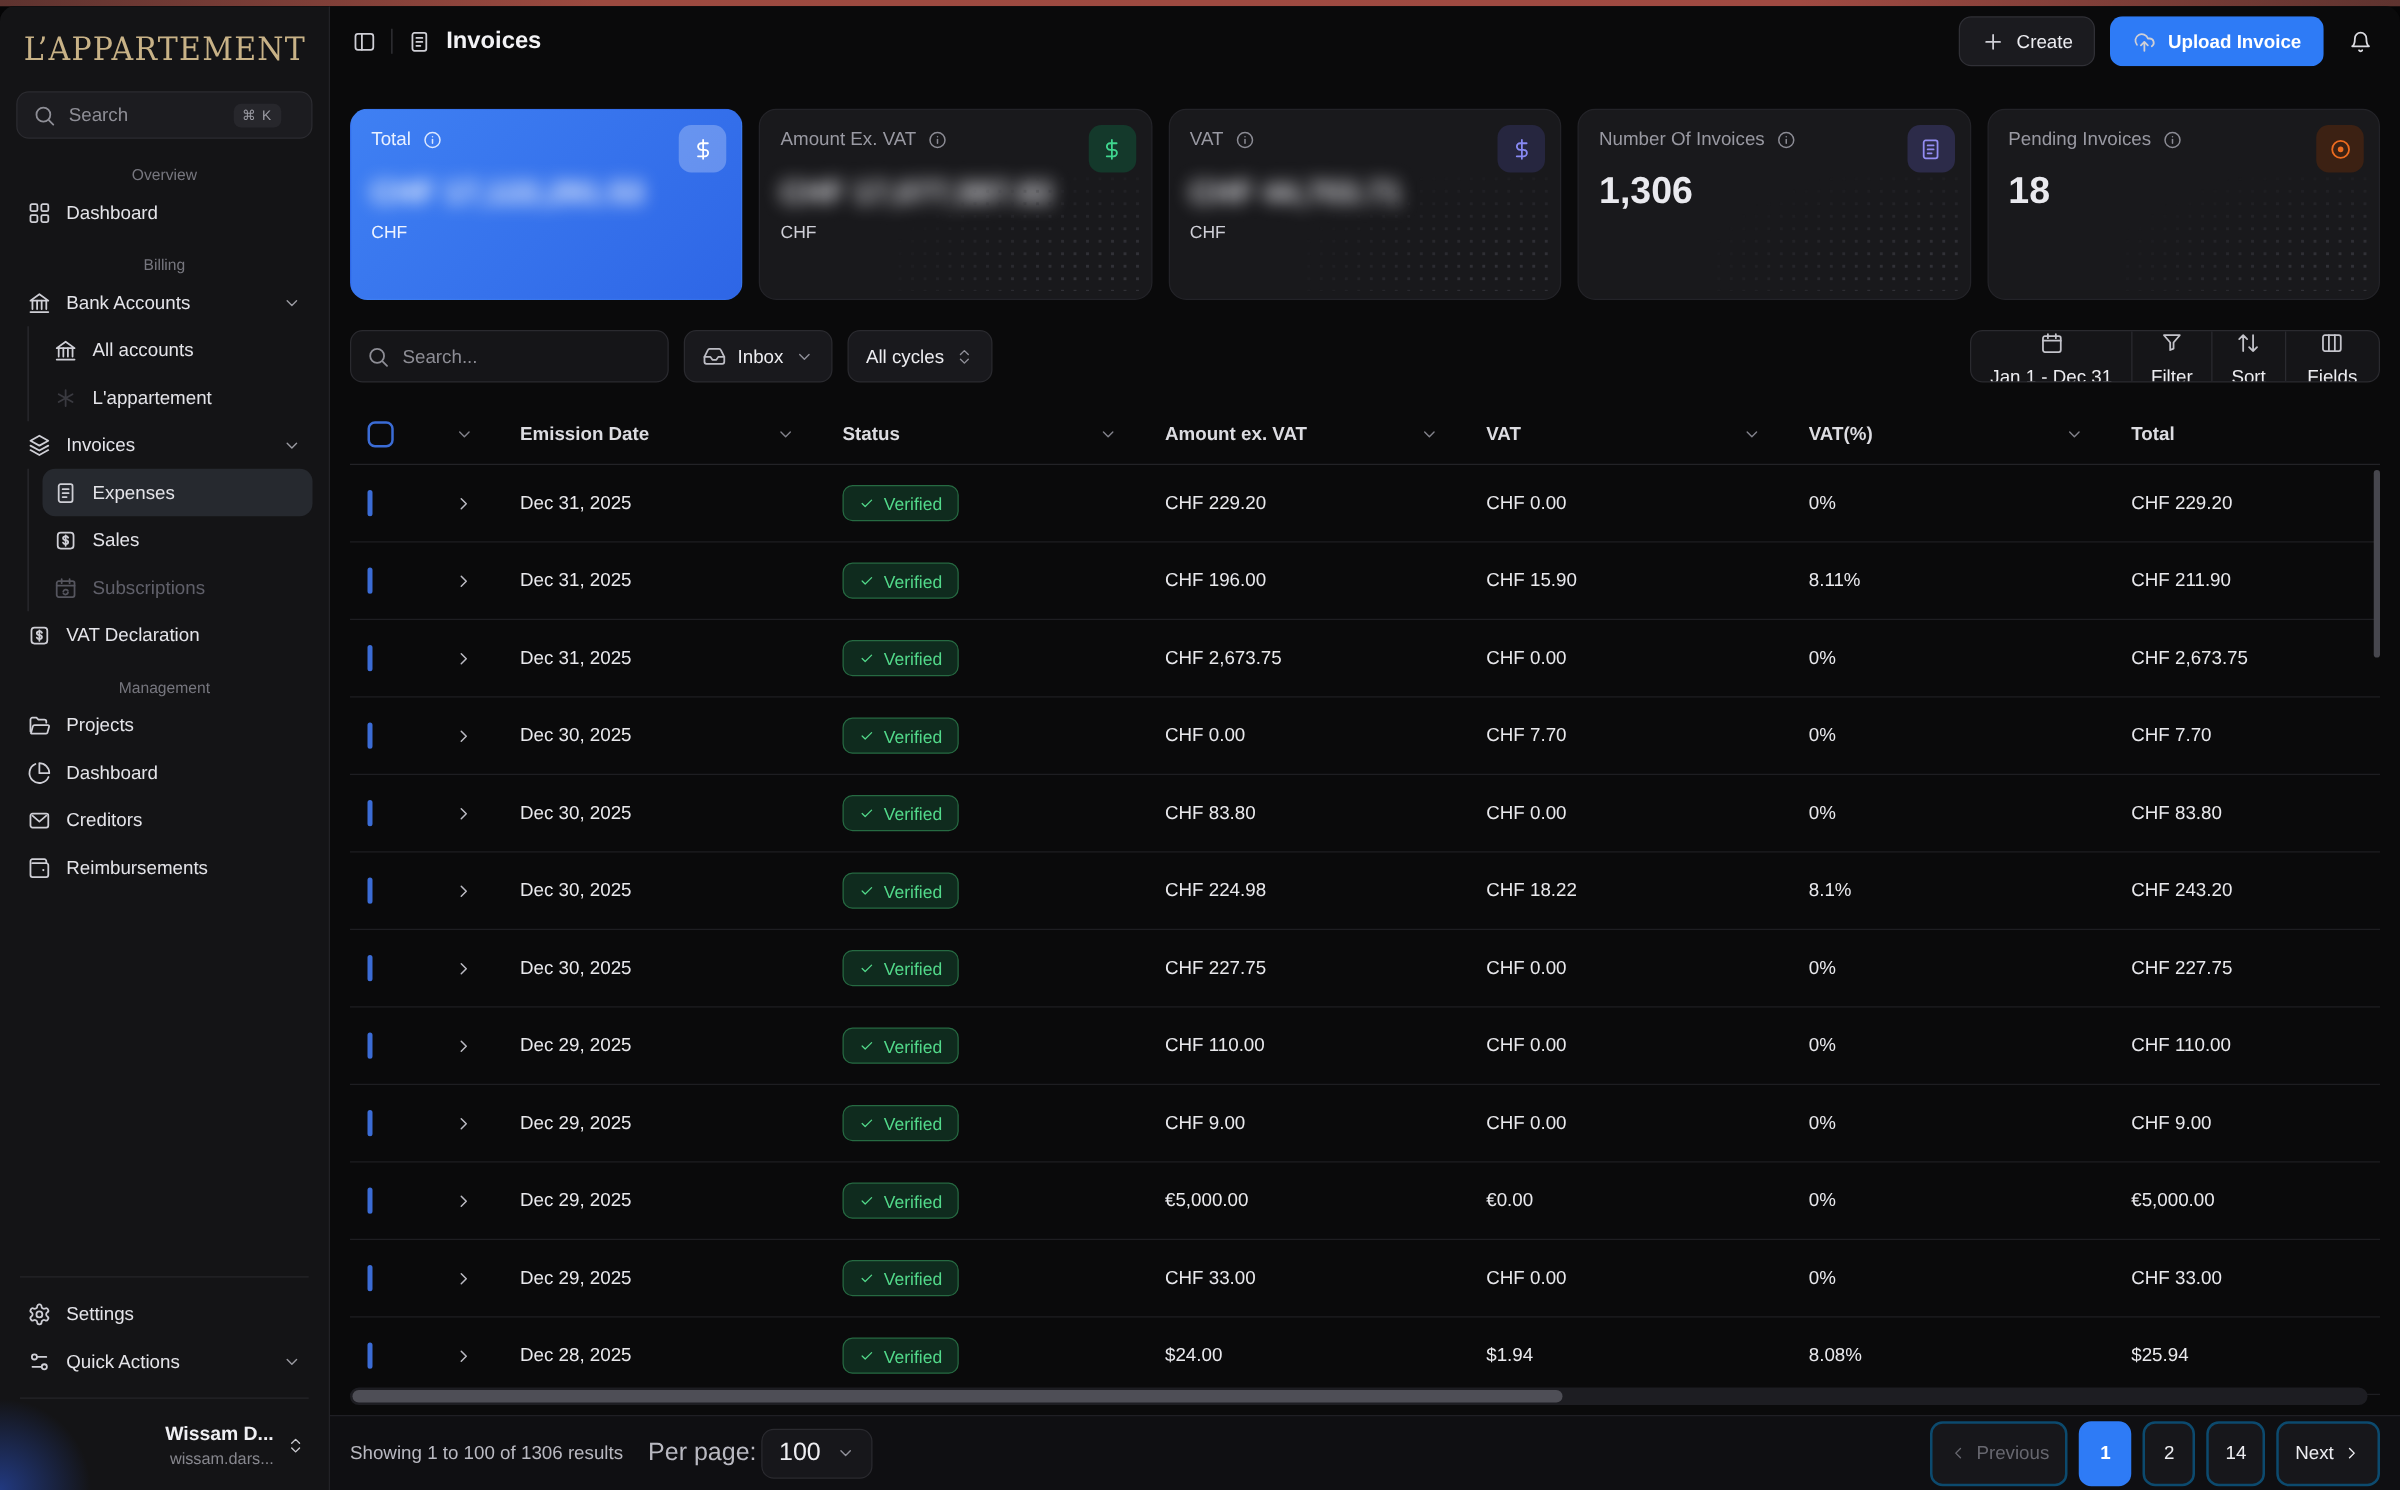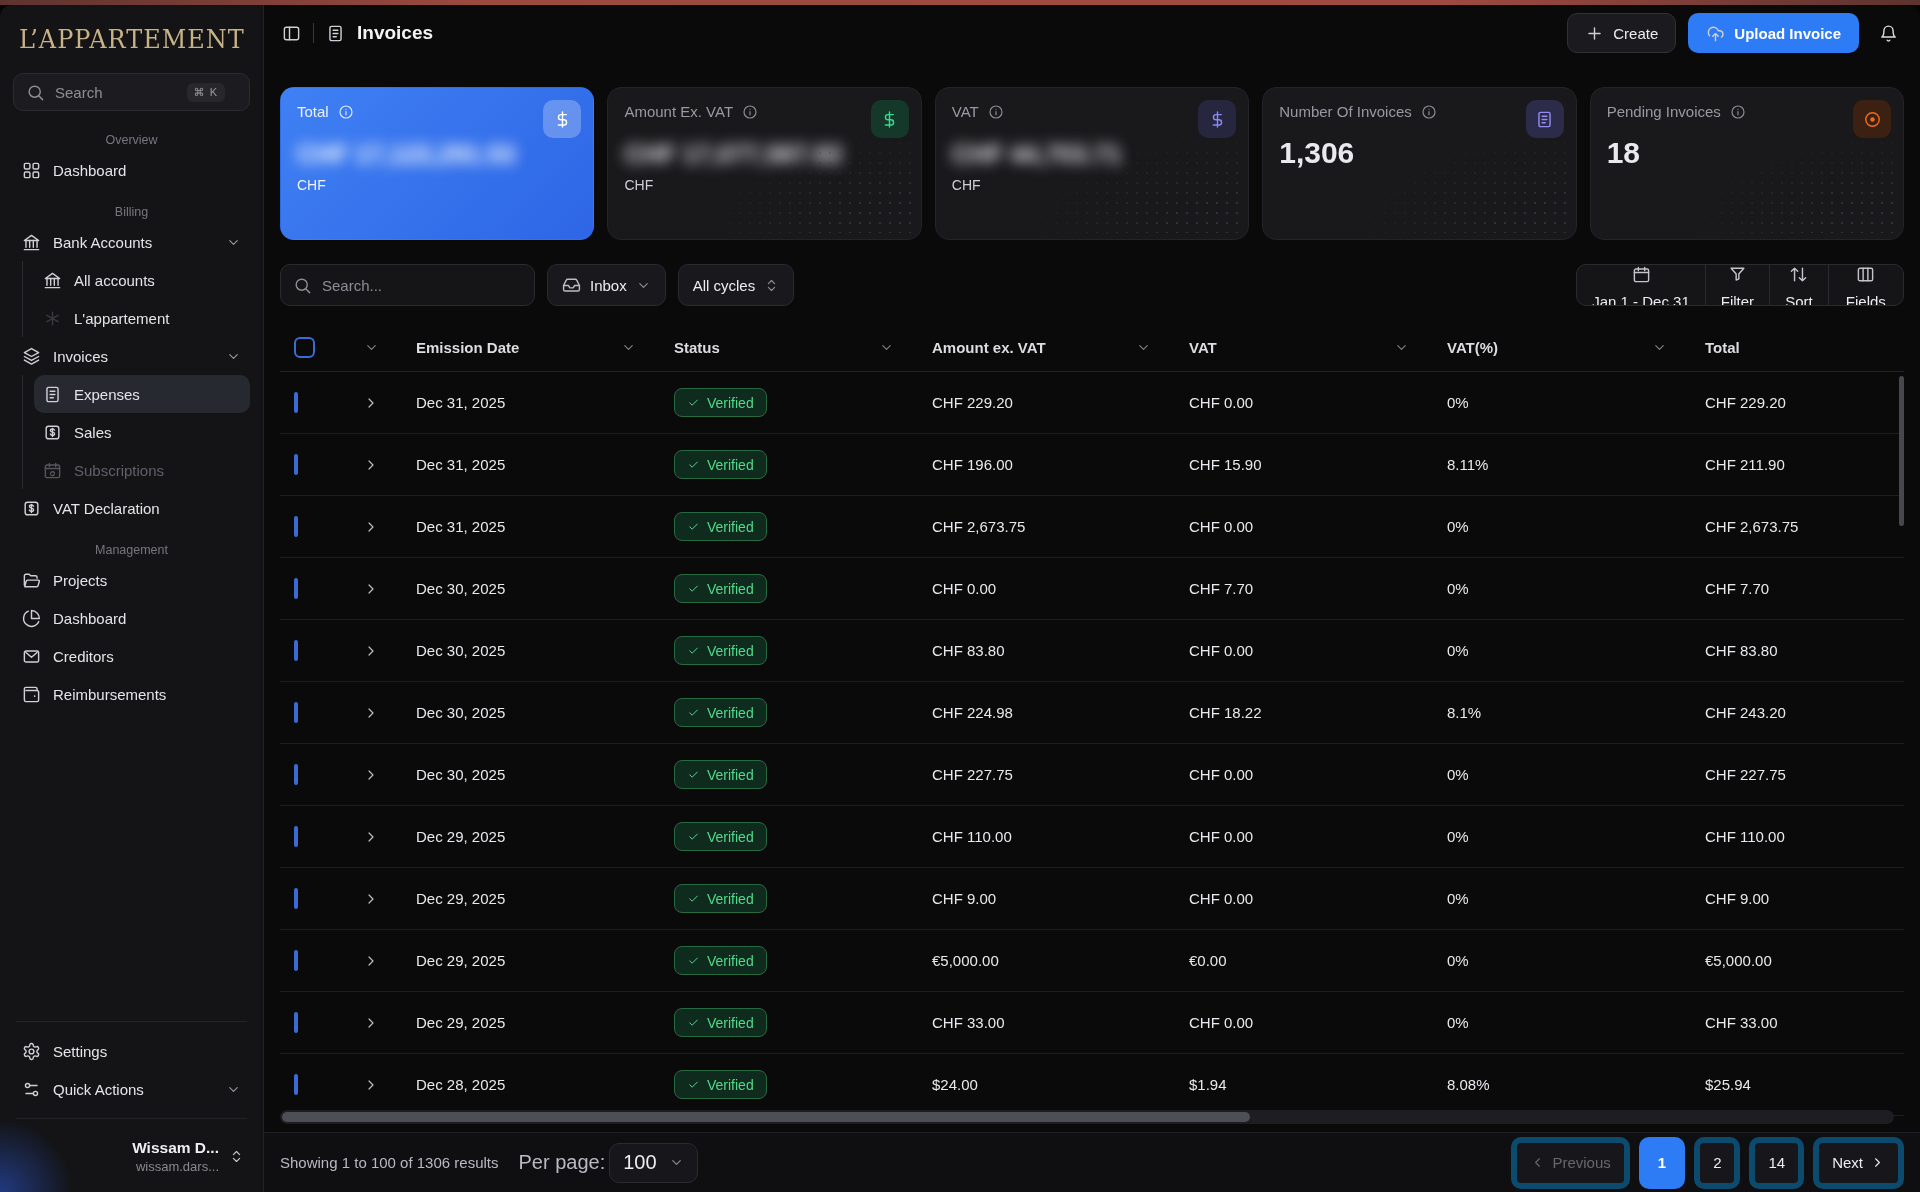--- a/index.html
+++ b/index.html
@@ -108,21 +108,21 @@
 
   
   .pagefoot { height:60px; background:#0f0f12; border-top:1px solid #1f1f24; display:flex; align-items:center;
               gap:20px; padding:0 16px; }
   .summary { font-size:15px; color:#b9b9c1; }
   .perpage { display:flex; align-items:center; gap:4px; font-size:20px; color:#b9b9c1; }
   .pp-select { height:40px; background:#17171b; border:1px solid #2a2a2f; border-radius:10px; display:flex;
                align-items:center; gap:12px; padding:0 13px; color:#ededf1; cursor:pointer; }
   .pp-select .chev { display:flex; color:#8f8f98; }
   .pager { margin-left:auto; display:flex; align-items:center; gap:9px; }
-  .pg-btn { height:52px; min-width:42px; border-radius:10px; background:#17171b; border:6px solid #0c4a6e;
+  .pg-btn { height:52px; min-width:42px; border-radius:10px; background:#17171b; border:2px solid #0c4a6e;
             display:flex; align-items:center; justify-content:center; gap:7px; font-size:15px; color:#ededf1;
             padding:0 13px; cursor:pointer; }
   .pg-btn.nav-prev { color:#67676f; }
   .pg-btn.active { background:#2e7bf6; border-color:#2e7bf6; color:#fff; font-weight:600; }
   .pg-btn .ic { display:flex; }
   svg { display:block; }
 </style>
 </head>
 <body>
 

